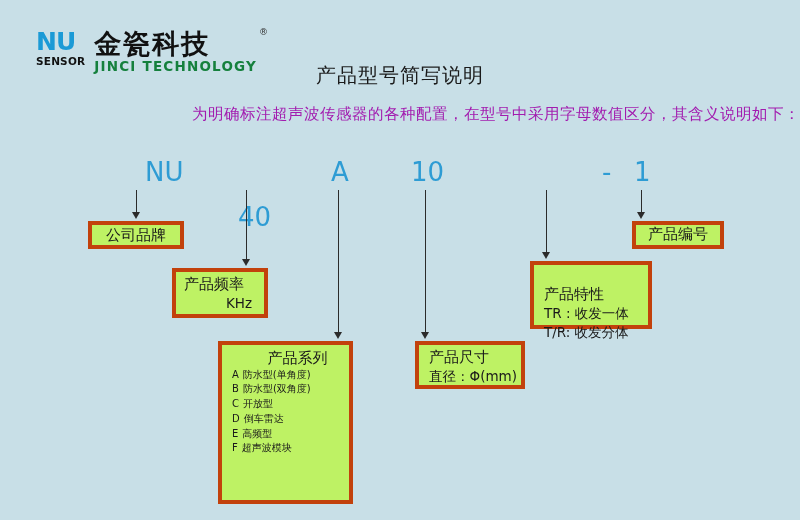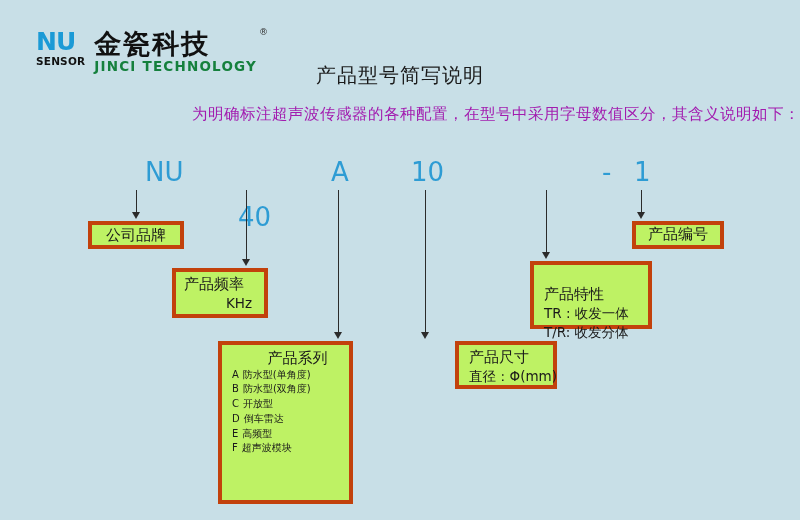--- a/index.html
+++ b/index.html
@@ -166,23 +166,22 @@
   }
   #box-series .box-title { text-align: center; padding-left: 22px; }
   #box-series .series-item {
     font-size: 10px;
     line-height: 1.47;
     white-space: nowrap;
   }
   .series-key { margin-right: 4px; }
 
   #box-size {
-    left: 415px; top: 341px; width: 102px; height: 48px;
+    left: 415px; top: 341px; width: 110px; height: 48px;
     padding: 3px 8px 0 10px;
-    margin-left: 40px;
   }
   #box-size .box-title { text-align: left; }
   #box-size .box-line { text-align: left; }
 
   #box-feature {
     left: 530px; top: 261px; width: 122px; height: 68px;
     padding: 20px 8px 0 10px;
   }
   #box-feature .box-title { text-align: left; }
   #box-feature .box-line { text-align: left; }

